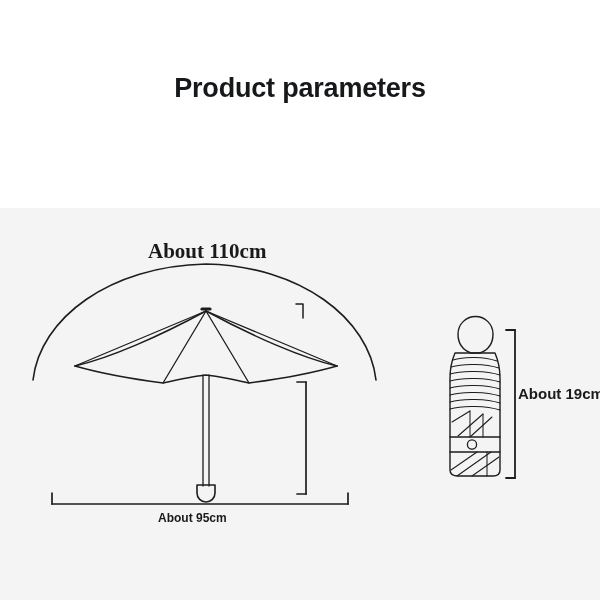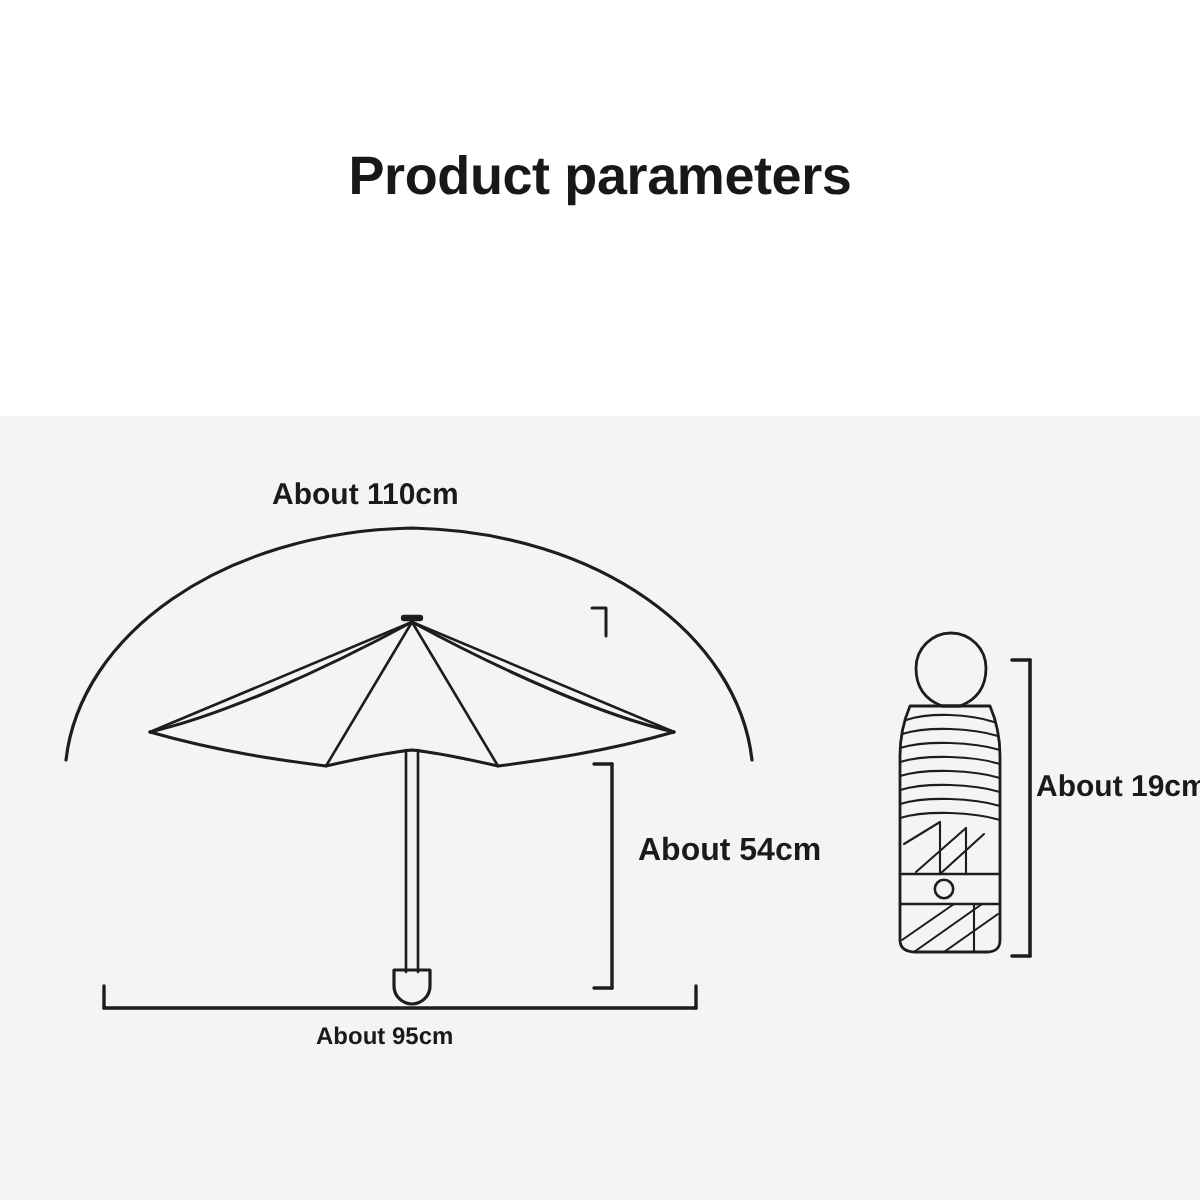--- a/index.html
+++ b/index.html
@@ -55,23 +55,24 @@
     display: block;
   }
   .lbl {
     position: absolute;
     font-family: "Liberation Sans", sans-serif;
     font-weight: bold;
     color: #191a1c;
     white-space: nowrap;
   }
   #label-110 {
-    left: 136px;
+    left: 148px;
     top: 31px;
-    font-size: 15px;
+    font-size: 21px;
+    font-family: Liberation Serif, serif;
   }
   #label-95 {
     left: 158px;
     top: 303px;
     font-size: 12px;
   }
   #label-54 {
     left: 319px;
     top: 209px;
     font-size: 16px;
@@ -175,18 +176,17 @@
           <path d="M 506,270 L 515,270" stroke-width="1.8"></path>
         </g>
 
       </g>
     </svg>
 
     <div class="lbl" id="label-110">About 110cm</div>
 
     <div class="lbl" id="label-95">About 95cm</div>
 
-    <div class="lbl" id="label-54">About 54cm</div>
 
     <div class="lbl" id="label-19">About 19cm</div>
 
   </div>
 </div>
 
 </body></html>

